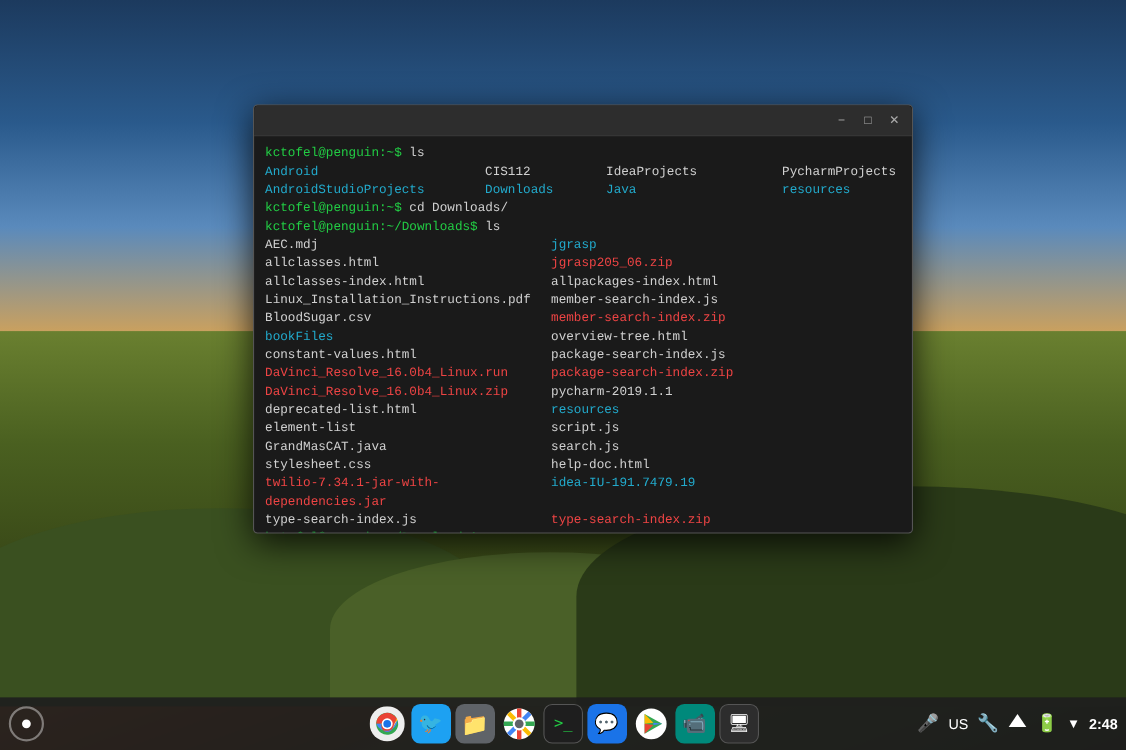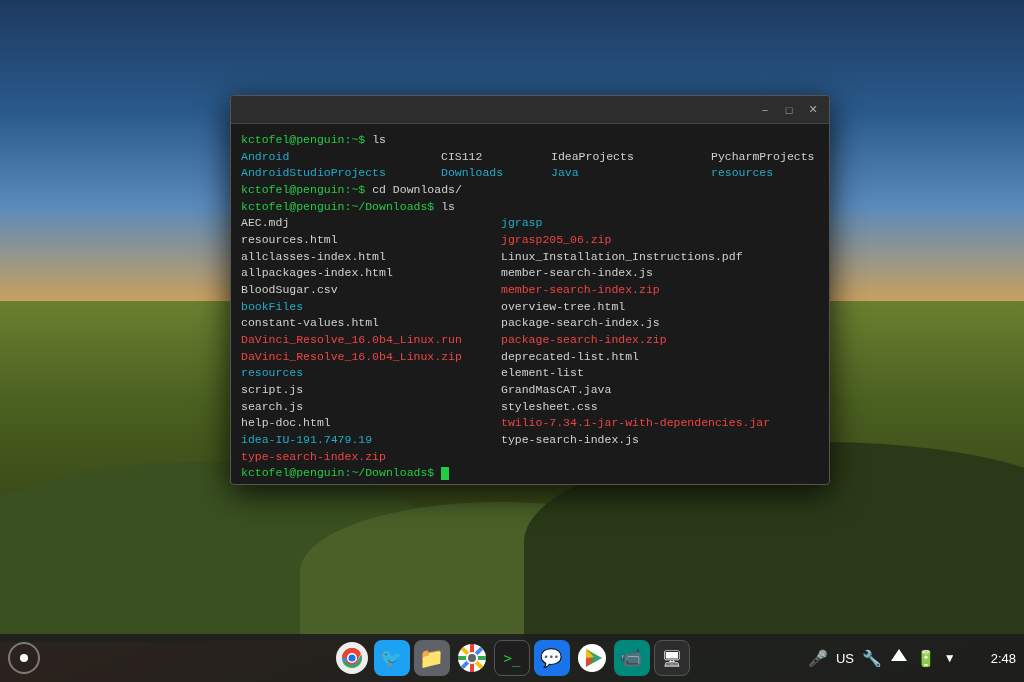--- a/index.html
+++ b/index.html
@@ -216,22 +216,21 @@
     .launcher-dot {
       width: 8px;
       height: 8px;
       background: white;
       border-radius: 50%;
     }
 
     .time-display {
       color: white;
       font-size: 13px;
-      font-weight: 400;
-      margin-left: 27px;
+      font-weight: 700;
     }
 
     .tray-icon {
       color: white;
       font-size: 16px;
       cursor: pointer;
     }
   </style>
 </head>
 <body>
@@ -276,42 +275,43 @@
 
       <div class="term-line">
         <span class="term-green">kctofel@penguin:~/Downloads$&nbsp;</span>
         <span class="term-white">ls</span>
       </div>
 
       <div style="display:grid; grid-template-columns: 260px 1fr; line-height:1.45;">
         <span class="term-white">AEC.mdj</span>
         <span class="term-cyan">jgrasp</span>
 
-        <span class="term-white">resources.html</span>
+        <span class="term-white">allclasses.html</span>
         <span class="term-red">jgrasp205_06.zip</span>
 
         <span class="term-white">allclasses-index.html</span>
+        <span class="term-white">allpackages-index.html</span>
+
         <span class="term-white">Linux_Installation_Instructions.pdf</span>
-
-        <span class="term-white">allpackages-index.html</span>
         <span class="term-white">member-search-index.js</span>
 
         <span class="term-white">BloodSugar.csv</span>
         <span class="term-red">member-search-index.zip</span>
 
         <span class="term-cyan">bookFiles</span>
         <span class="term-white">overview-tree.html</span>
 
         <span class="term-white">constant-values.html</span>
         <span class="term-white">package-search-index.js</span>
 
         <span class="term-red">DaVinci_Resolve_16.0b4_Linux.run</span>
         <span class="term-red">package-search-index.zip</span>
 
         <span class="term-red">DaVinci_Resolve_16.0b4_Linux.zip</span>
+        <span class="term-white">pycharm-2019.1.1</span>
 
         <span class="term-white">deprecated-list.html</span>
         <span class="term-cyan">resources</span>
 
         <span class="term-white">element-list</span>
         <span class="term-white">script.js</span>
 
         <span class="term-white">GrandMasCAT.java</span>
 
         <span class="term-white">search.js</span>

